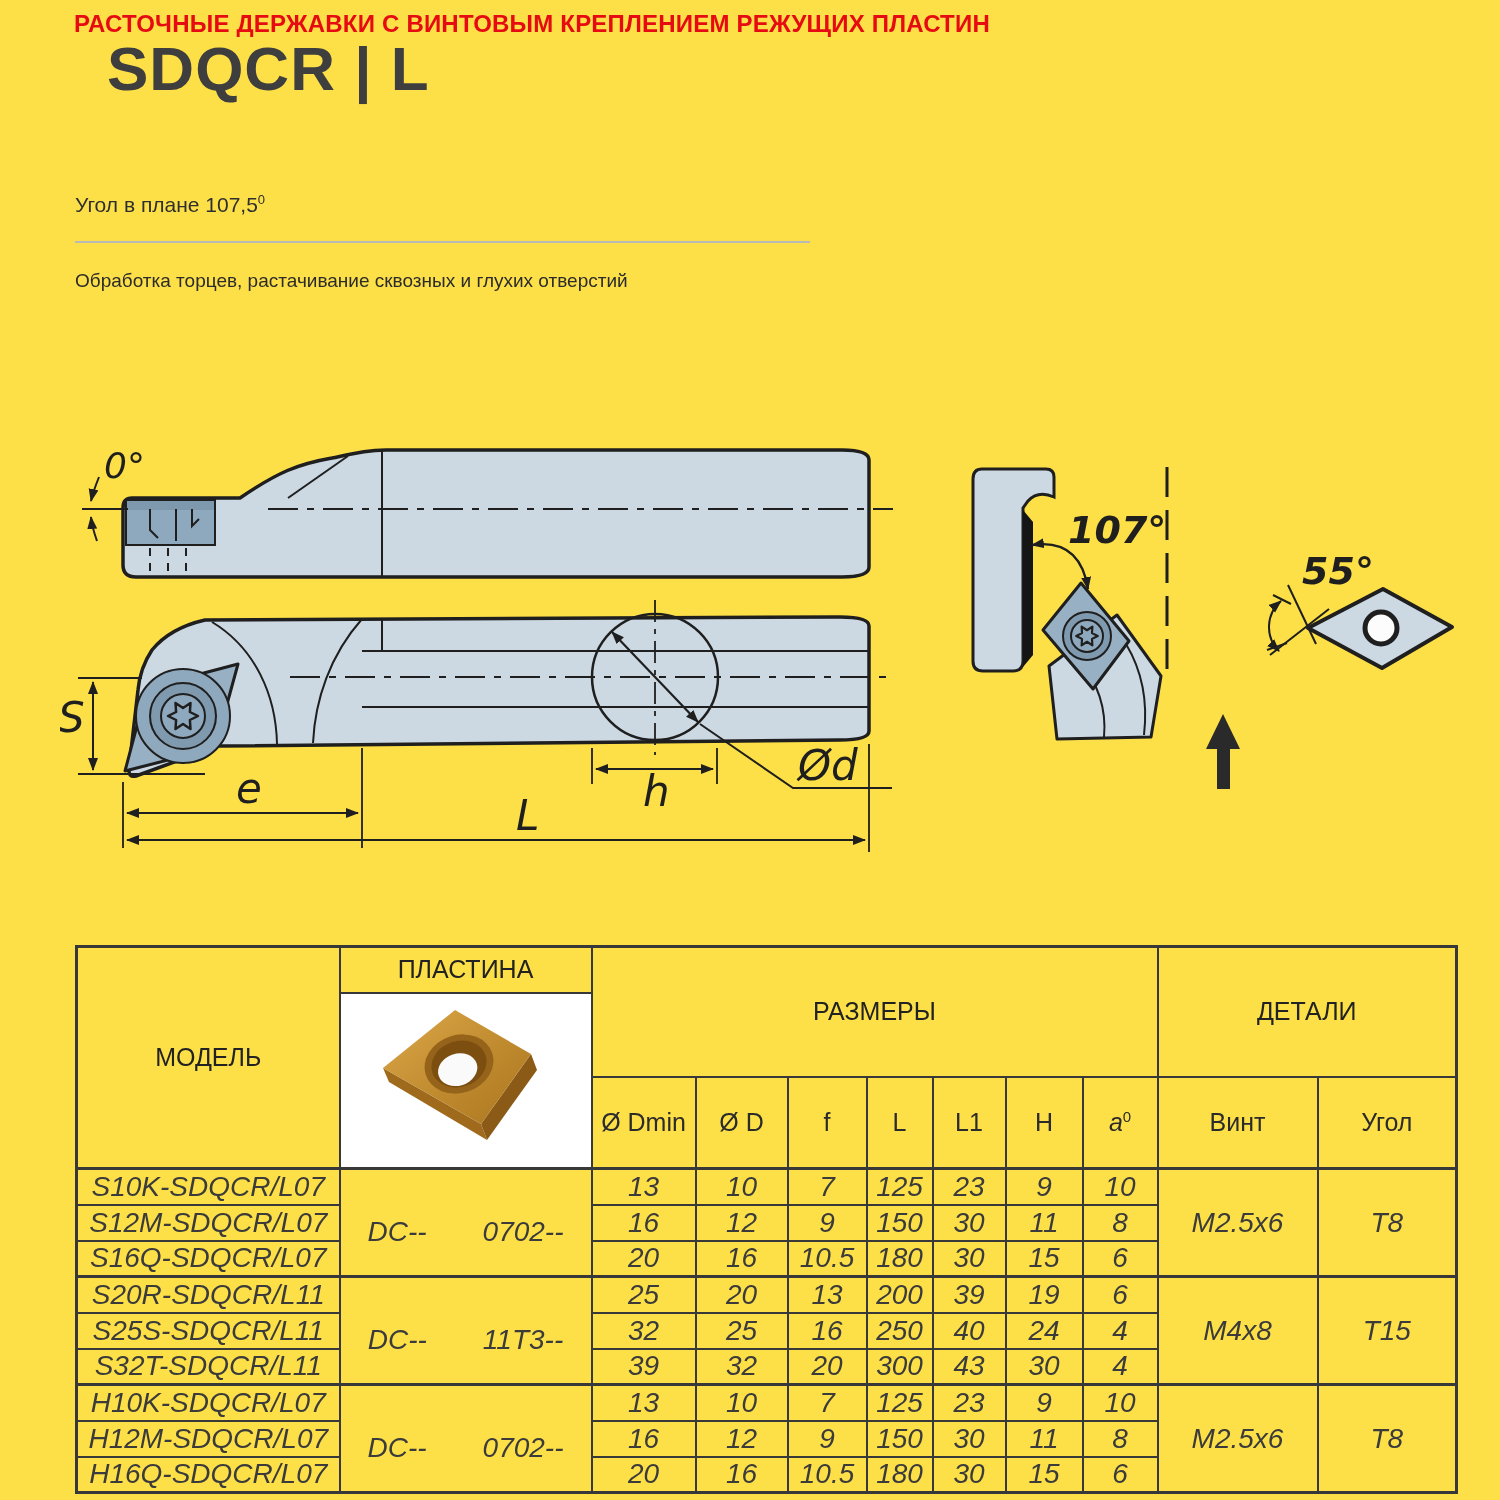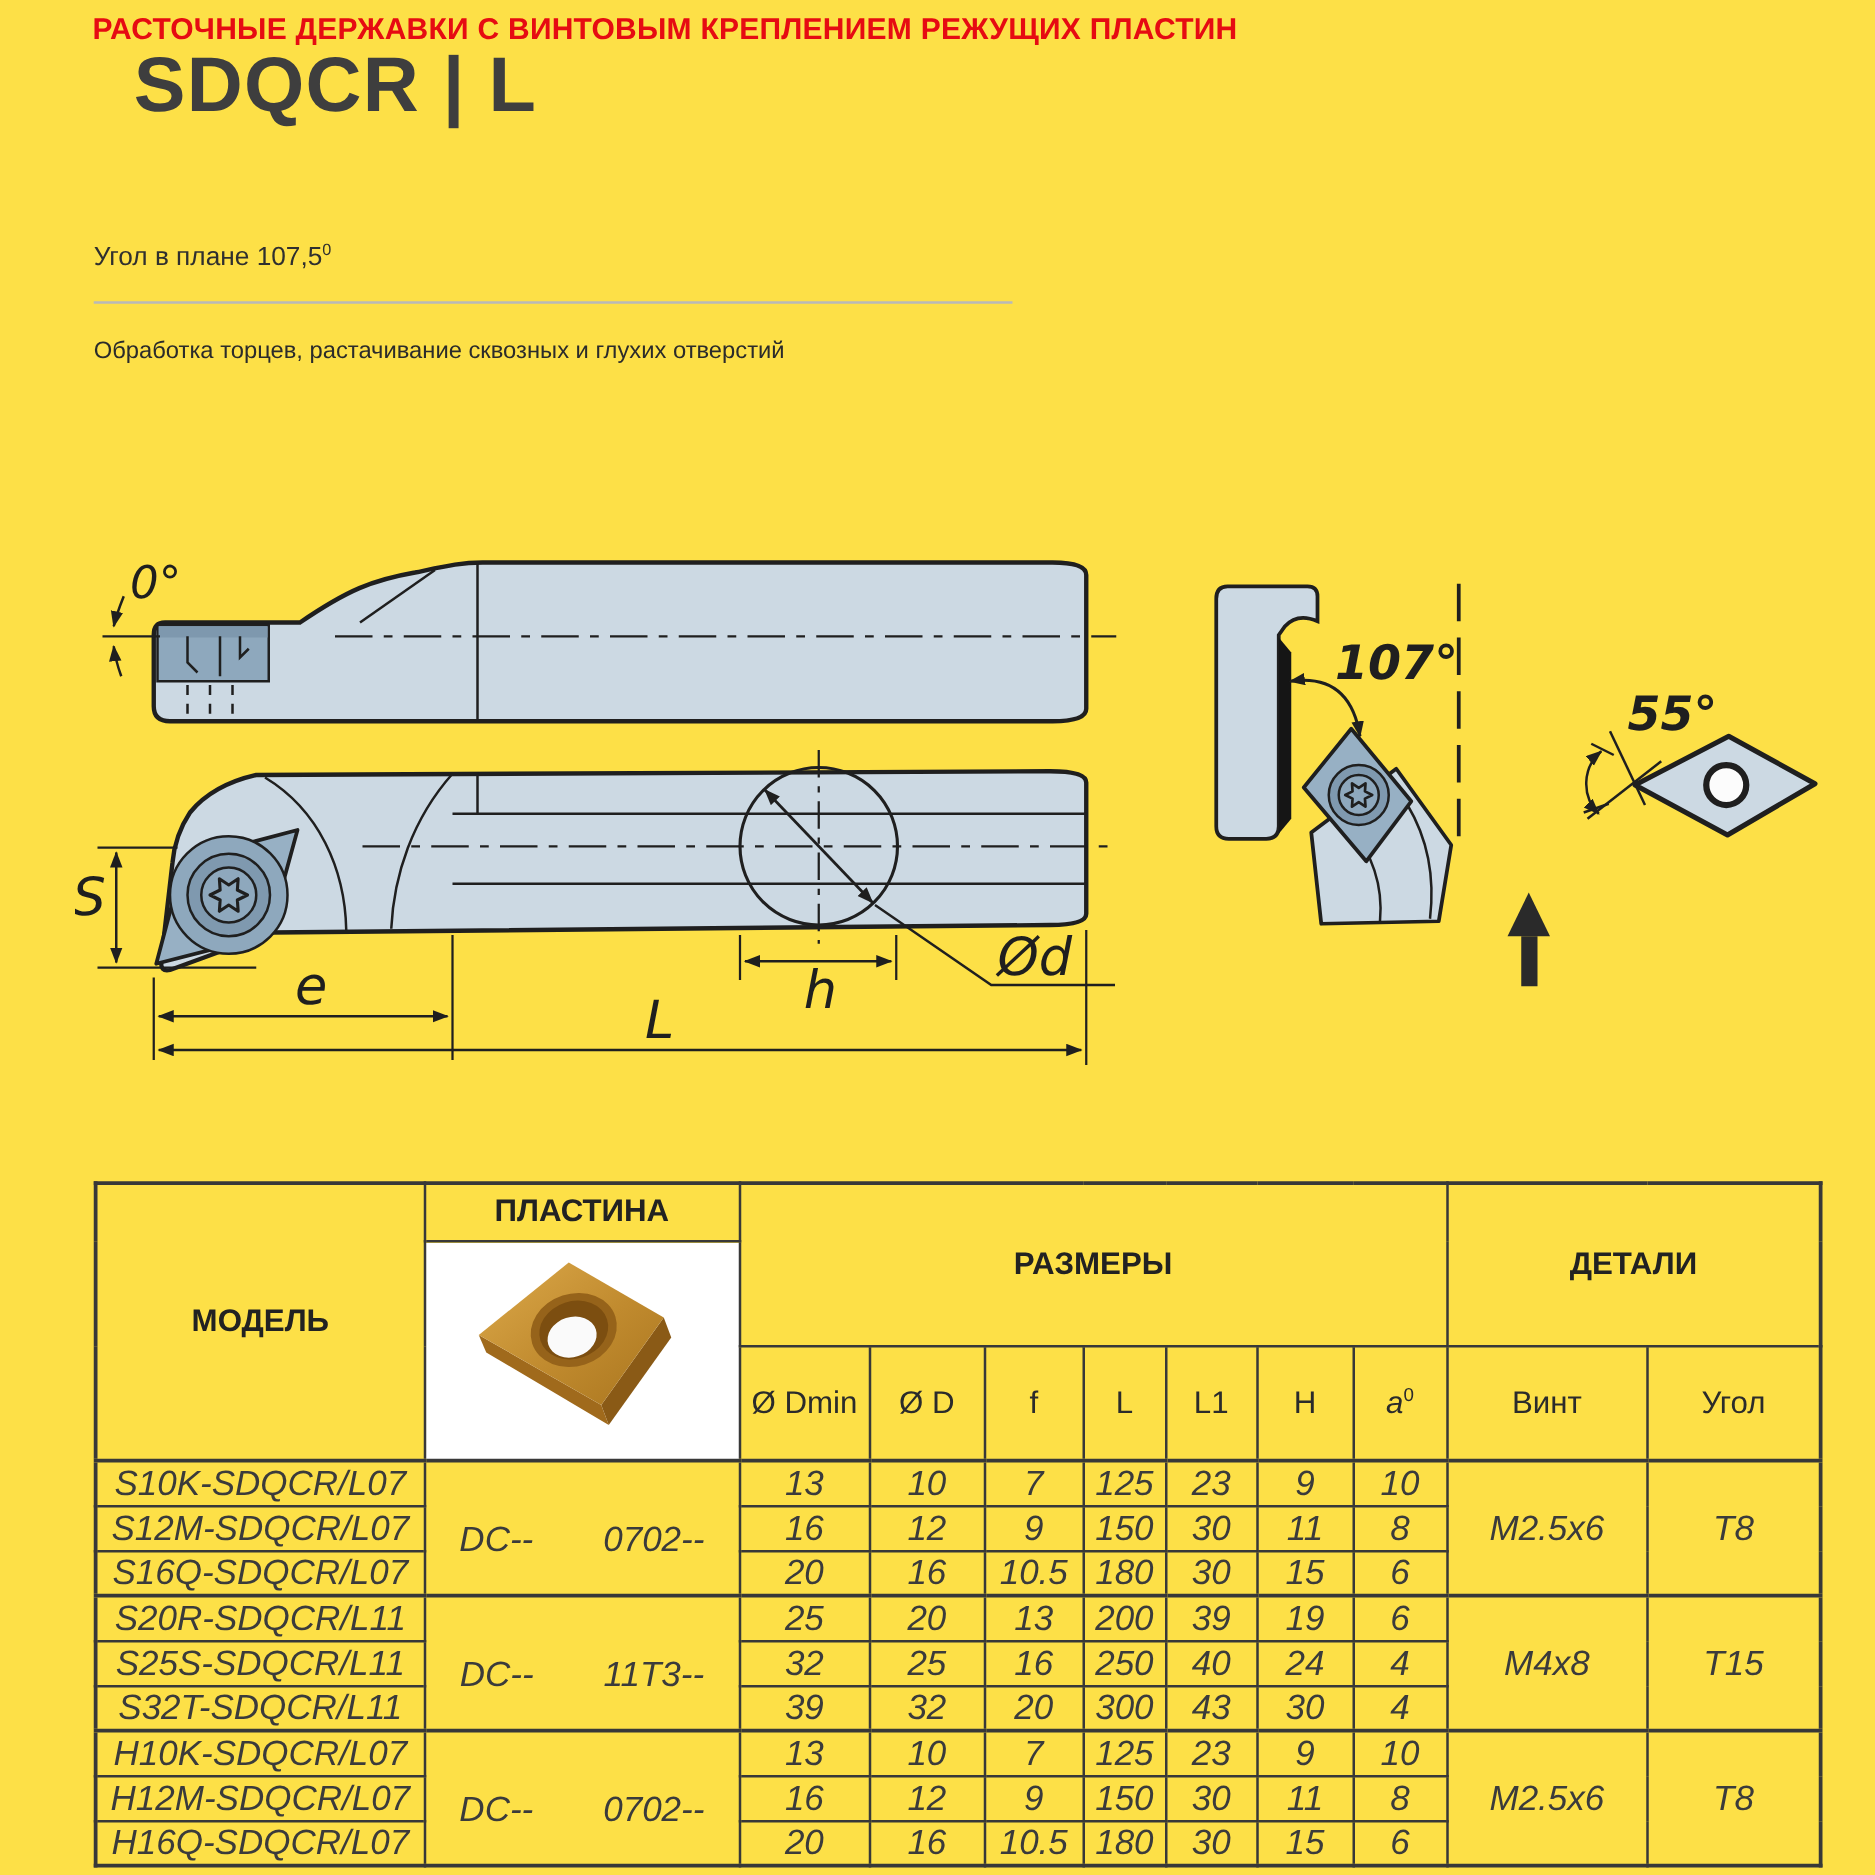--- a/index.html
+++ b/index.html
@@ -20,21 +20,21 @@
   .ang-label{font-size:38px;font-style:italic;font-weight:bold;fill:#1f1f1f;}
   .ang-label-sm{font-size:36px;font-style:italic;fill:#1f1f1f;}
 
   
   .spec{left:75px;top:945px;}
   table{border-collapse:collapse;table-layout:fixed;width:1380px;border:3px solid #383838;}
   td{border:2px solid #383838;text-align:center;vertical-align:middle;padding:0;
      font-size:28px;color:#3b3b3b;overflow:hidden;}
   tr.h1{height:46px;} tr.h2{height:84px;} tr.h3{height:92px;padding-left:30px;}
   tr.dr{height:36px;font-style:italic;}
-  .hb{font-weight:bold;font-size:25px;color:#222;}
+  .hb{font-weight:normal;font-size:25px;color:#222;}
   .hs{font-size:25px;color:#2b2b2b;}
   .hs sup{font-size:0.6em;}
   tr.gsep td{border-top:3px solid #383838;}
   .code{display:flex;justify-content:center;gap:56px;margin-top:19px;}
   .imgcell{background:#fff;}
 </style>
 </head>
 <body>
 
 <div class="canvas">

